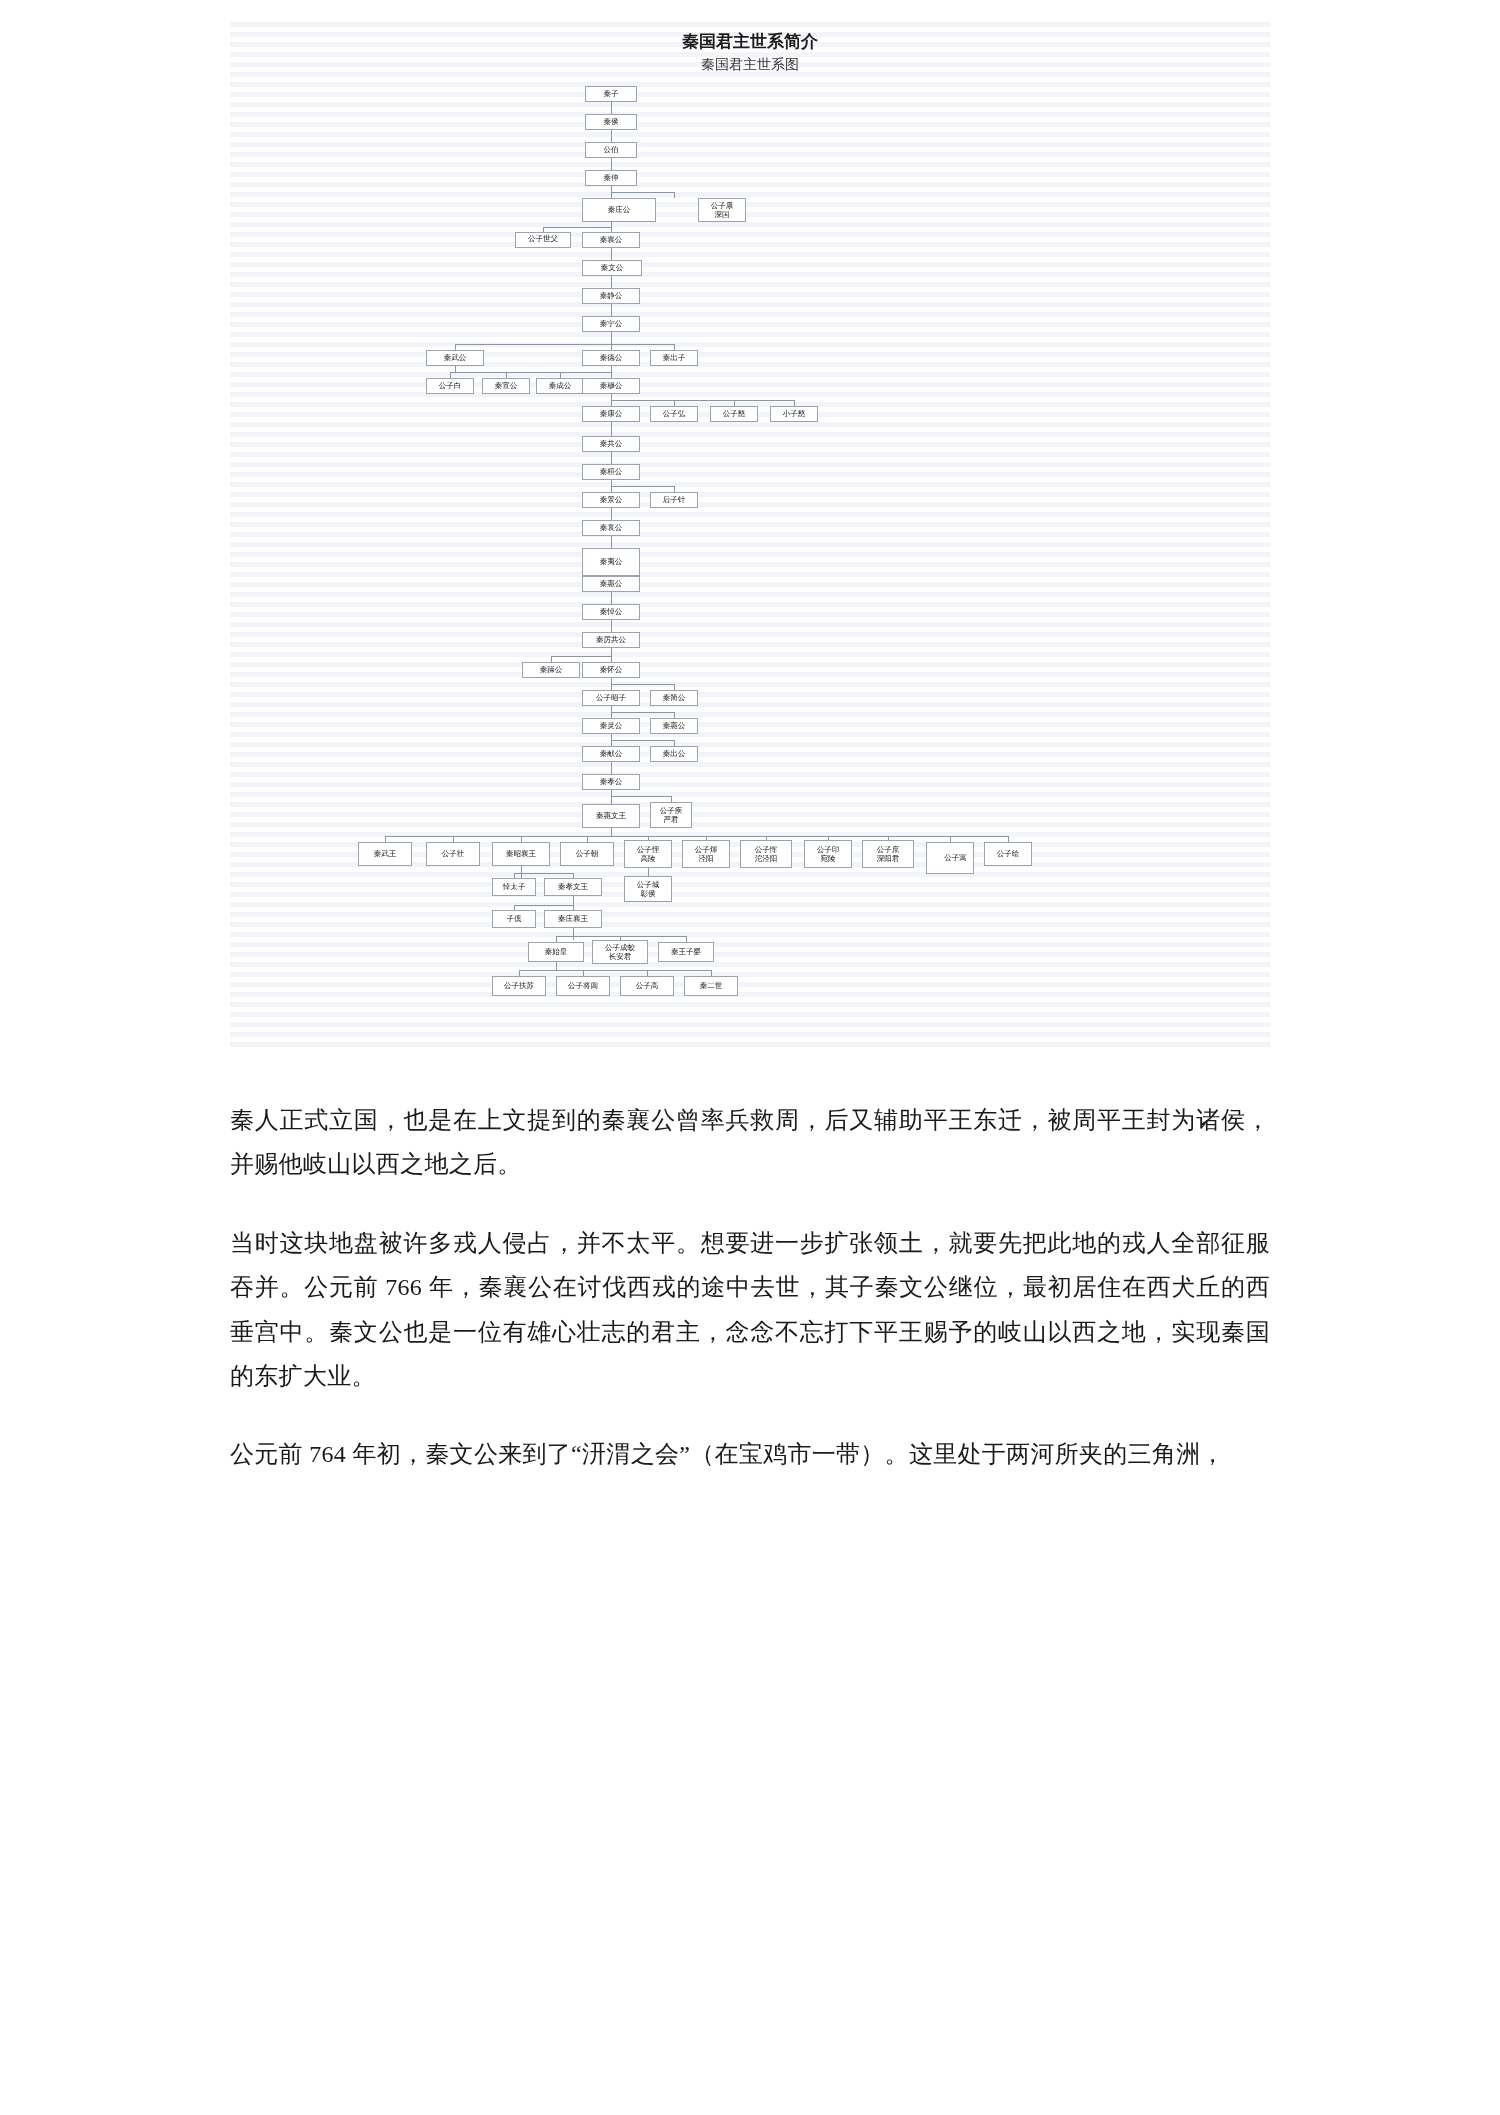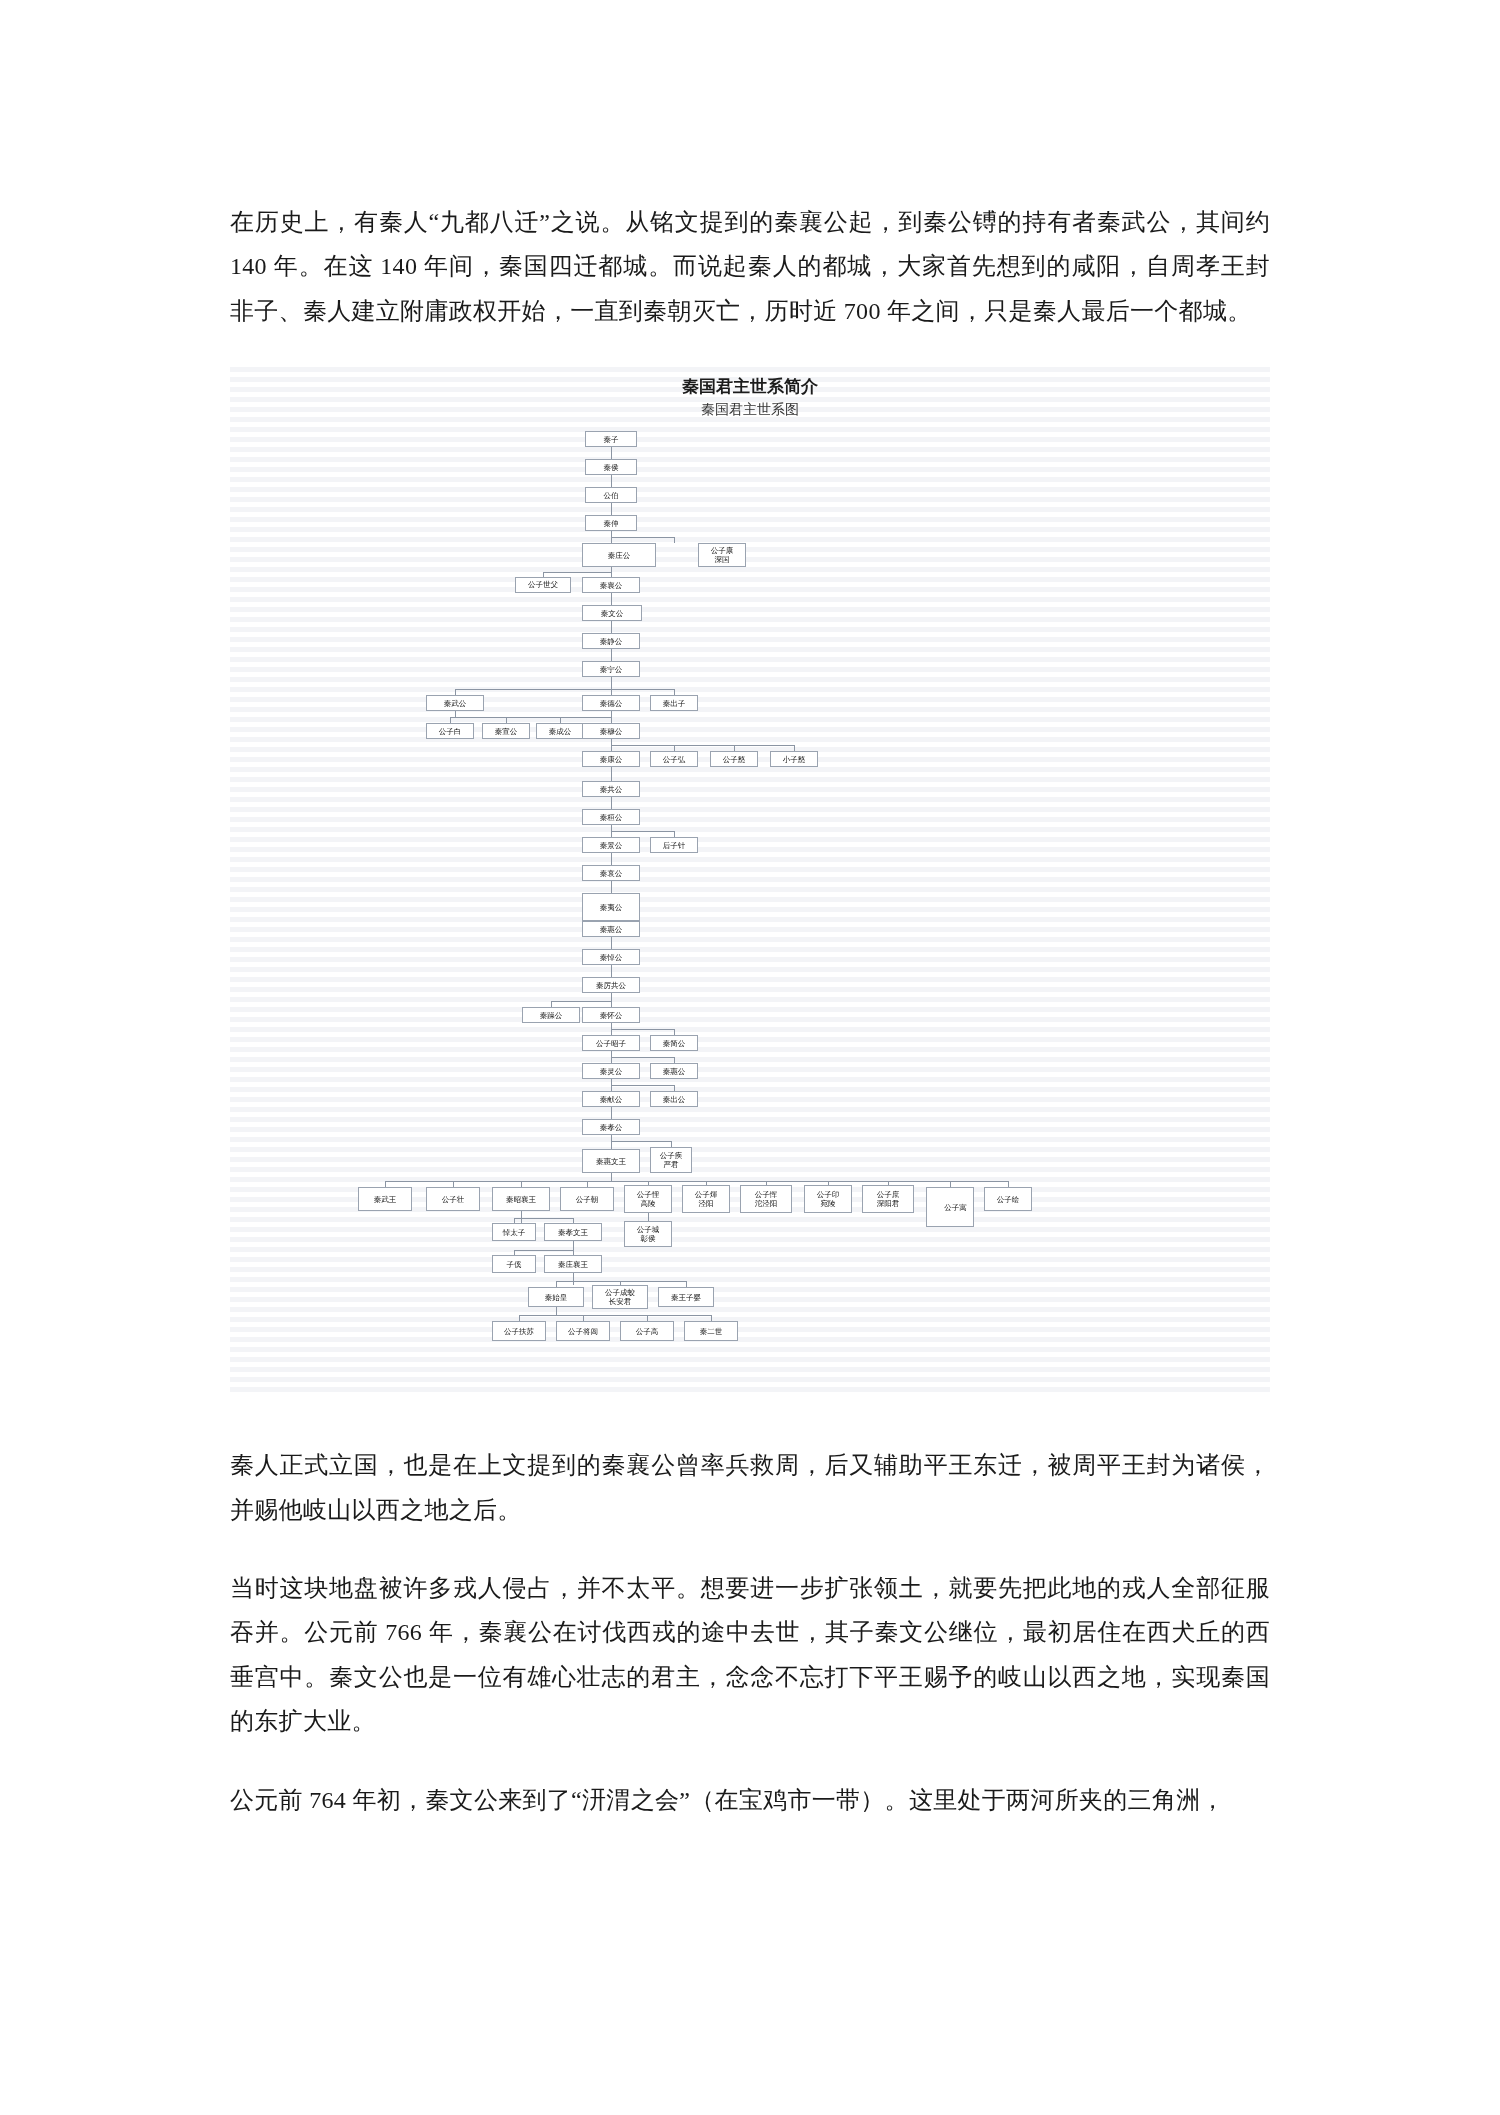--- a/index.html
+++ b/index.html
@@ -108,21 +108,20 @@
   
   .lower {
     padding-top: 6px;
   }
 </style>
 </head>
 <body>
 
 <div class="page">
 
-  <p class="para first">在历史上，有秦人“九都八迁”之说。从铭文提到的秦襄公起，到秦公镈的持有者秦武公，其间约 140 年。在这 140 年间，秦国四迁都城。而说起秦人的都城，大家首先想到的咸阳，自周孝王封非子、秦人建立附庸政权开始，一直到秦朝灭亡，历时近 700 年之间，只是秦人最后一个都城。</p>
 
   <div class="figure">
     <div class="figure-inner">
       <div class="fig-title">秦国君主世系简介</div>
       <div class="fig-subtitle">秦国君主世系图</div>
       <div class="chart-area" id="chart-area">
           <div class="vline" style="left: 381px; top: 22px; height: 12px;"></div>
           <div class="vline" style="left: 381px; top: 50px; height: 12px;"></div>
           <div class="vline" style="left: 381px; top: 78px; height: 12px;"></div>
           <div class="vline" style="left: 381px; top: 106px; height: 12px;"></div>
@@ -259,21 +258,21 @@
           <div class="node" style="left: 394px; top: 760px; width: 48px; height: 28px;">公子悝
 高陵</div>
           <div class="node" style="left: 452px; top: 760px; width: 48px; height: 28px;">公子煇
 泾阳</div>
           <div class="node" style="left: 510px; top: 760px; width: 52px; height: 28px;">公子恽
 沱泾阳</div>
           <div class="node" style="left: 574px; top: 760px; width: 48px; height: 28px;">公子印
 宛陵</div>
           <div class="node" style="left: 632px; top: 760px; width: 52px; height: 28px;">公子庶
 深阳君</div>
-          <div class="node" style="left: 696px; top: 762px; width: 48px; height: 40px; padding-left: 12px;">公子寓</div>
+          <div class="node" style="left: 696px; top: 762px; width: 48px; height: 32px; padding-left: 12px;">公子寓</div>
           <div class="node" style="left: 754px; top: 762px; width: 48px; height: 24px;">公子绘</div>
           <div class="node" style="left: 262px; top: 798px; width: 44px; height: 18px;">悼太子</div>
           <div class="node" style="left: 314px; top: 798px; width: 58px; height: 18px;">秦孝文王</div>
           <div class="node" style="left: 394px; top: 796px; width: 48px; height: 26px;">公子城
 彰侯</div>
           <div class="node" style="left: 262px; top: 830px; width: 44px; height: 18px;">子傒</div>
           <div class="node" style="left: 314px; top: 830px; width: 58px; height: 18px;">秦庄襄王</div>
           <div class="node" style="left: 298px; top: 862px; width: 56px; height: 20px;">秦始皇</div>
           <div class="node" style="left: 362px; top: 860px; width: 56px; height: 24px;">公子成蛟
 长安君</div>

